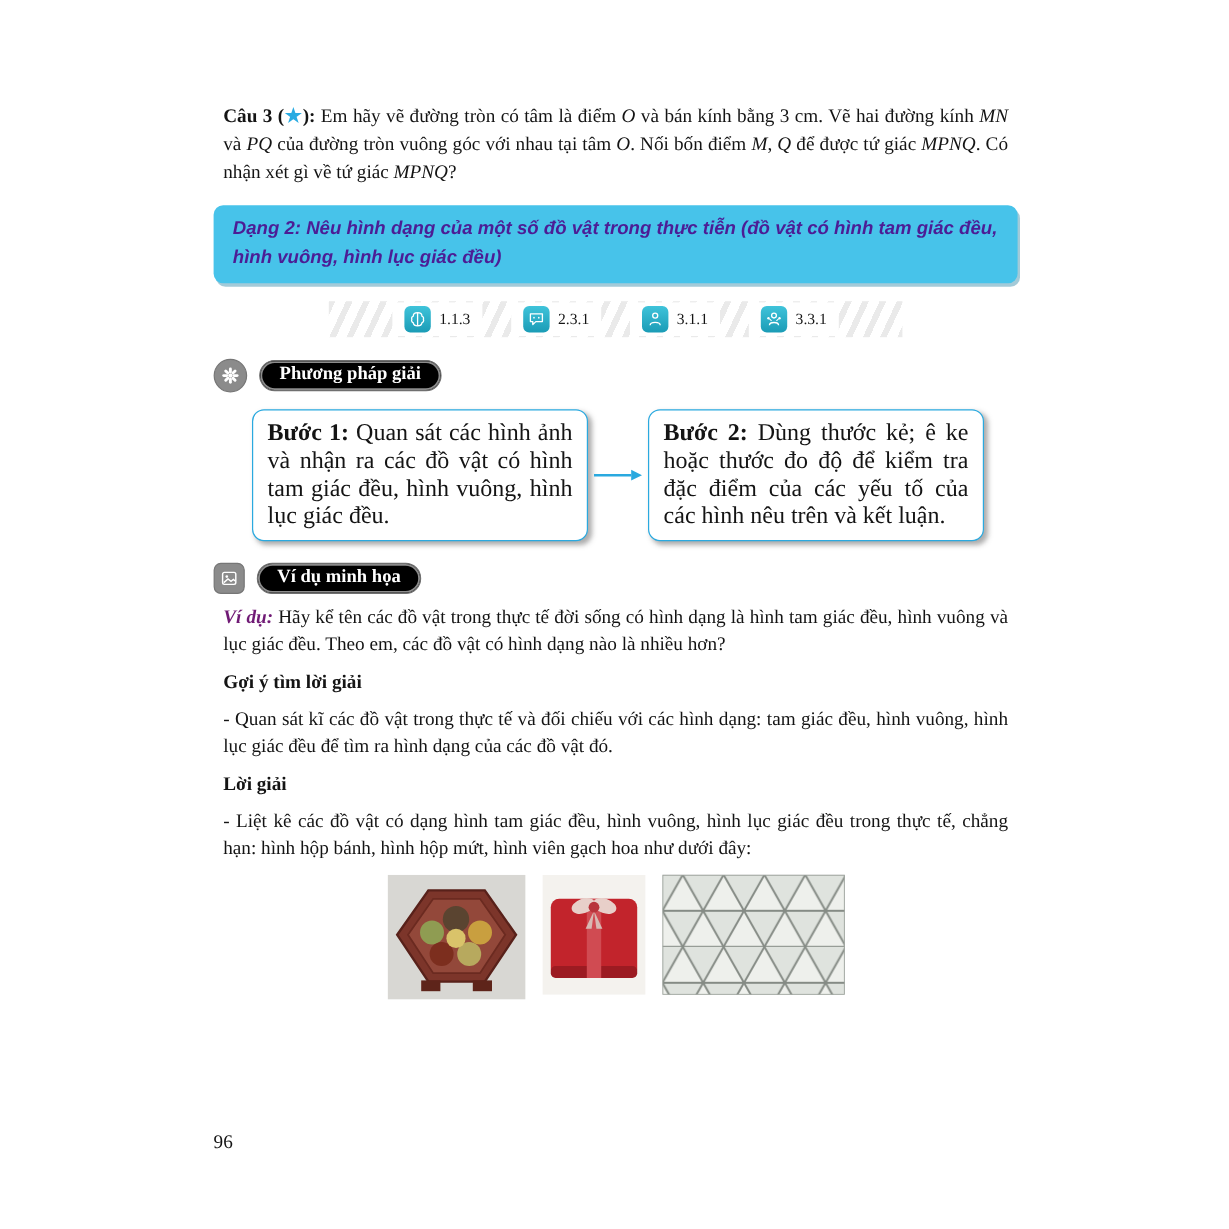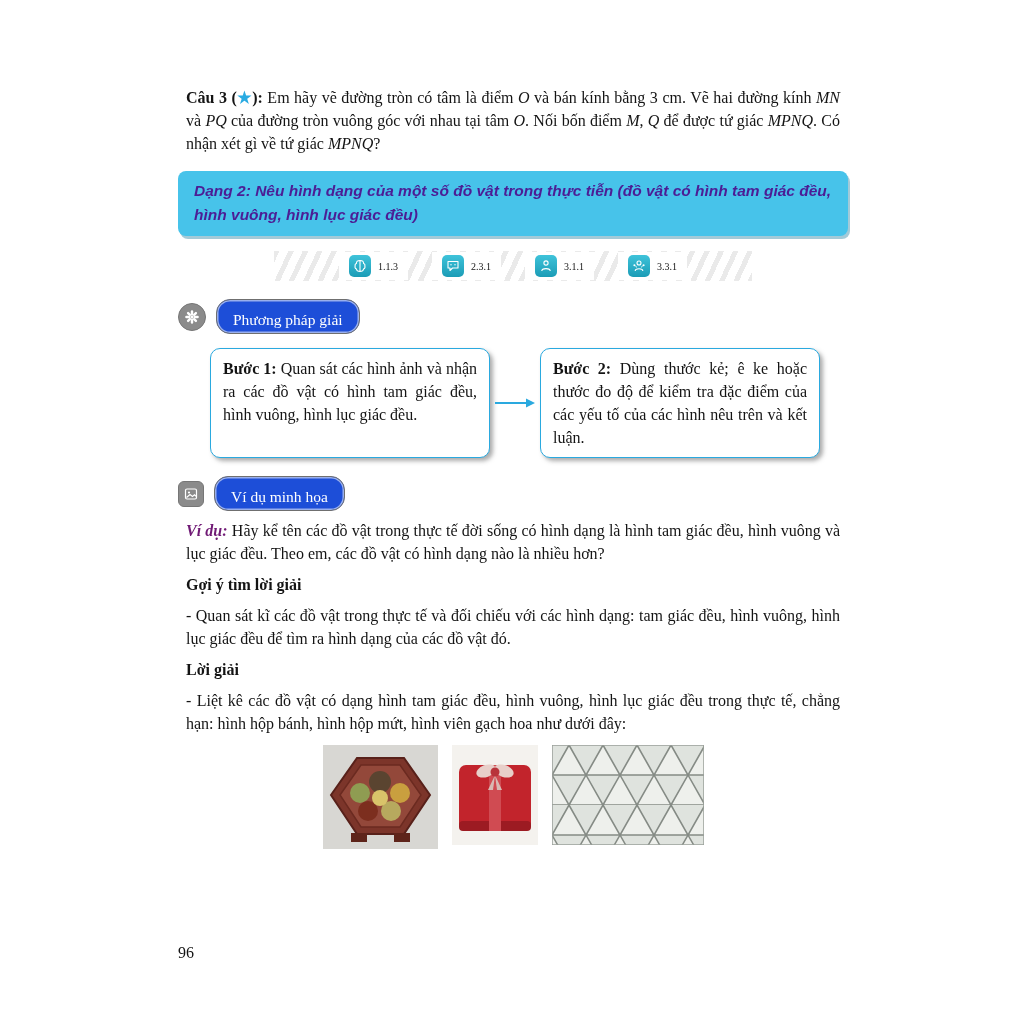--- a/index.html
+++ b/index.html
@@ -33,55 +33,55 @@
   .badges-band {
     margin: 15px auto 0;
     width: 478px; height: 30px;
     background: repeating-linear-gradient(115deg, #eaeaea 0px, #eaeaea 5px, #ffffff 5px, #ffffff 13px);
     display: flex; align-items: center; justify-content: center; gap: 24px;
   }
   .badge {
     background: #ffffff;
     display: flex; align-items: center; gap: 7px;
     padding: 3px 10px;
-    font-size: 10px;
+    font-size: 13px;
   }
   .badge-icon {
     width: 22px; height: 22px; border-radius: 5px;
     background: linear-gradient(180deg, #3fc3da, #1b9cb6);
     display: flex; align-items: center; justify-content: center;
     flex: none;
   }
 
   .section-head { display: flex; align-items: center; gap: 10px; margin-top: 18px; }
   .round-icon {
     width: 26px; height: 26px; border-radius: 50%;
     background: #8b8b8b; border: 1px solid #767676;
     display: flex; align-items: center; justify-content: center; flex: none;
   }
   .square-icon {
     width: 24px; height: 24px; border-radius: 6px;
     background: #8b8b8b; border: 1px solid #767676;
     display: flex; align-items: center; justify-content: center; flex: none;
   }
   .pill {
-    background: #1d4ed8; border: 1px solid #6f6f6f;
-    color: #ffffff; font-weight: normal;
+    background: #000000; border: 1px solid #6f6f6f;
+    color: #ffffff; font-weight: bold;
     font-size: 15.5px; line-height: 20px;
-    padding: 10px 16px 3px; border-radius: 14px;
+    padding: 1px 16px 3px; border-radius: 14px;
     box-shadow: inset 0 0 0 1.5px rgba(255,255,255,0.55);
   }
 
   .steps-row { display: flex; align-items: stretch; margin: 14px 28px 0 32px; }
   .step-box {
     flex: 1;
     border: 1.6px solid #2AA9DF; border-radius: 10px;
     background: #ffffff;
     padding: 8px 12px;
-    font-size: 16px; line-height: 23px; text-align: justify;
+    font-size: 20px; line-height: 23px; text-align: justify;
     box-shadow: 3px 3px 4px rgba(90, 90, 90, 0.5);
   }
   .arrow-cell { width: 50px; flex: none; display: flex; align-items: center; justify-content: center; }
 
   .vi-du-label { color: #701a75; font-weight: bold; font-style: italic; }
   .bold-head { font-weight: bold; }
   .mt8 { margin-top: 8px; }
   .mt4 { margin-top: 3px; }
 
   .images-row {

